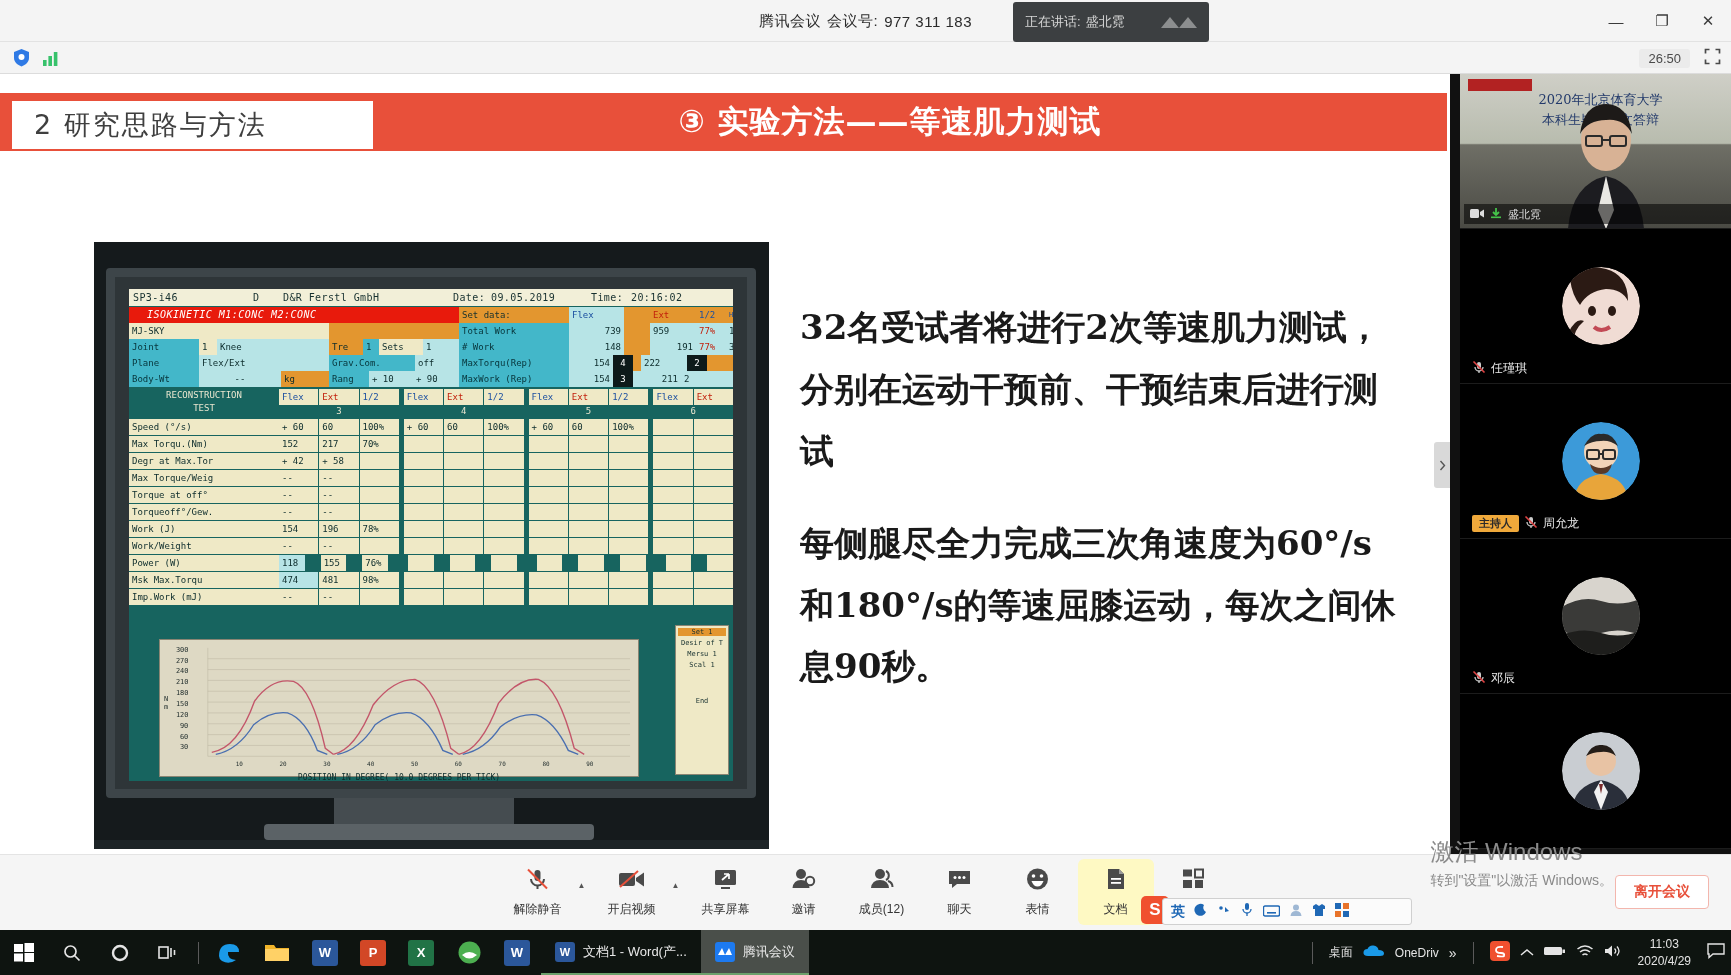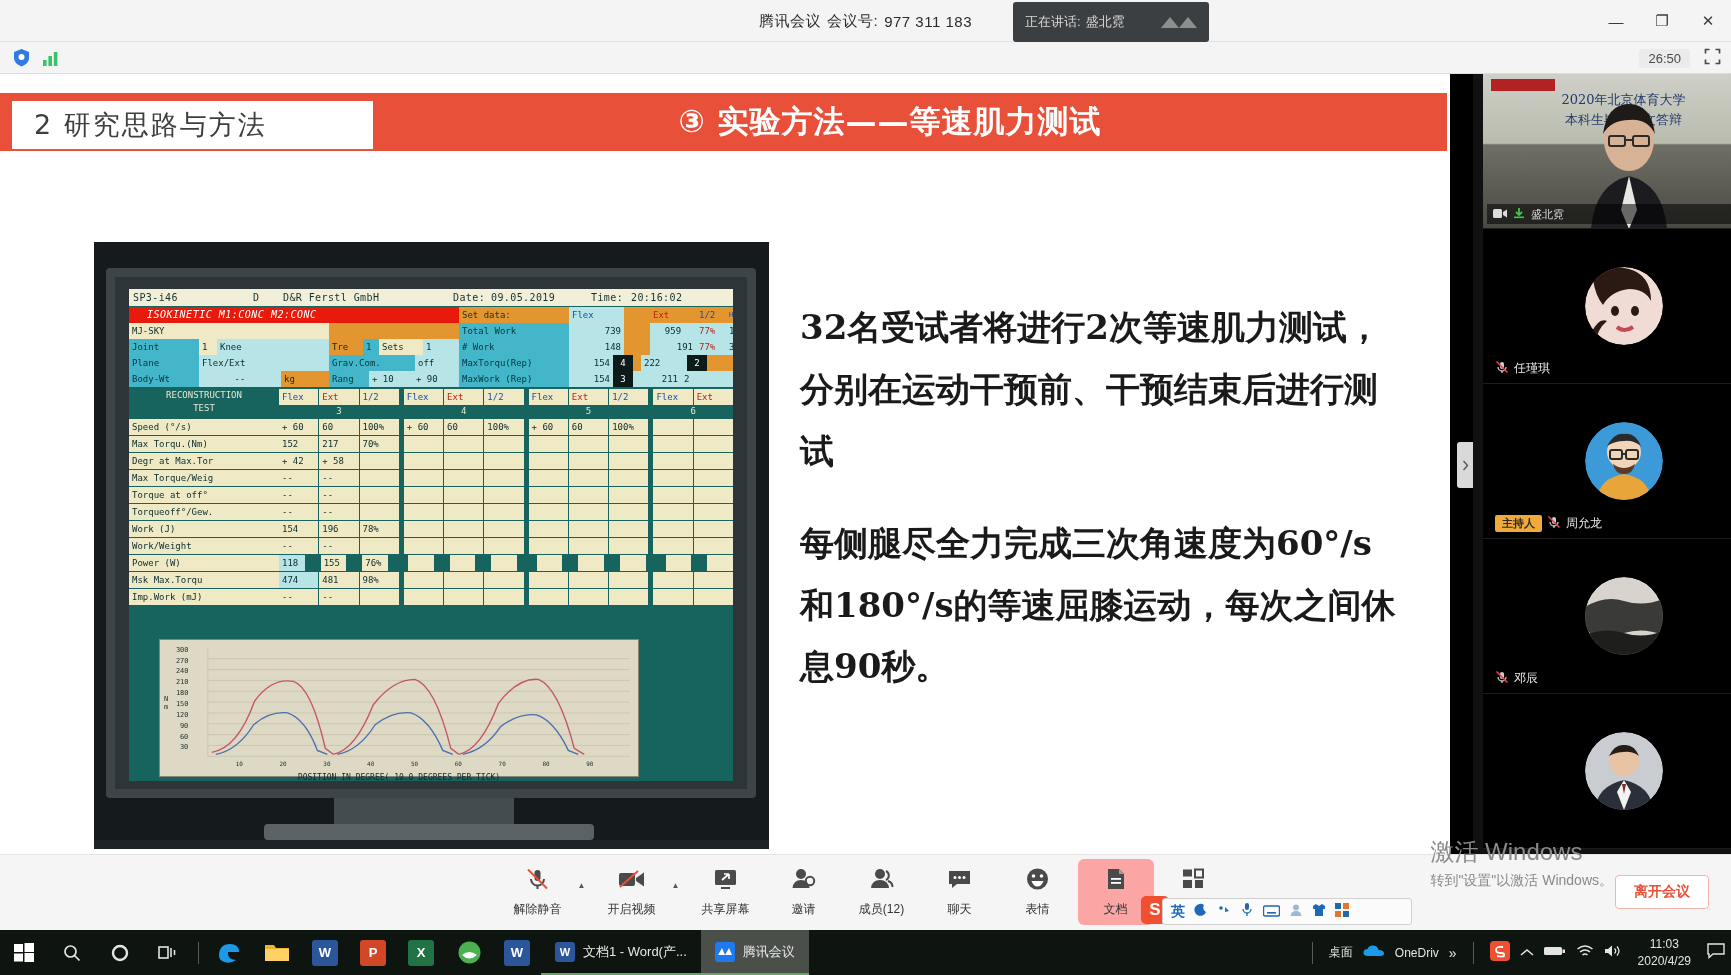--- a/index.html
+++ b/index.html
@@ -140,21 +140,21 @@
   .body-text {
     position: absolute; left: 800px; top: 218px; width: 600px;
     color: #1a1a1a;
     font-family: "DejaVu Serif", "Liberation Serif", serif;
     font-weight: bold; font-size: 34px; line-height: 1.82;
   }
   .body-text p + p { margin-top: 30px; }
 
   
   .rail {
-    position: absolute; right: 0; top: 74px; width: 258px; height: 780px;
+    position: absolute; right: 0; top: 74px; width: 281px; height: 780px;
     background: #111;
     padding-left: 10px;
   }
   .tile {
     position: relative; width: 281px; height: 155px; background: #000;
     border-bottom: 1px solid #1c1c1c; overflow: hidden;
   }
   .tile-name {
     position: absolute; left: 6px; bottom: 5px; height: 20px;
     display: flex; align-items: center; gap: 5px;
@@ -206,21 +206,21 @@
   }
   .tools {
     position: absolute; left: 50%; transform: translateX(-50%);
     top: 4px; height: 68px; display: flex; align-items: flex-start; gap: 2px;
   }
   .tool {
     width: 76px; height: 66px; display: flex; flex-direction: column;
     align-items: center; justify-content: center; gap: 5px;
     border-radius: 6px; cursor: pointer;
   }
-  .tool.active { background: #fca5a5; }
+  .tool.active { background: #fef9c3; }
   .tool-label { font-size: 12px; color: #333; }
   .tool-caret {
     width: 14px; height: 66px; display: flex; align-items: center;
     justify-content: flex-start; padding-bottom: 14px; color: #555;
     font-size: 8px;
   }
   .leave-btn {
     position: absolute; right: 22px; top: 20px;
     border: 1px solid #f3b6ad; color: #e8503a; background: #fff;
     font-size: 14px; padding: 7px 18px; border-radius: 4px; cursor: pointer;
@@ -360,21 +360,21 @@
               <div class="c-orange cell" style="flex:0 0 30px;color:#1b4fa0">1/2</div>
               <div class="c-orange cell" style="flex:1;color:#1b4fa0;font-size:7px">Hi/Low</div>
             </div>
 
             <div class="crt-row">
               <div class="c-cream cell" style="flex:0 0 200px">MJ-SKY</div>
               <div class="c-orange cell" style="flex:0 0 130px"></div>
               <div class="c-cyan cell" style="flex:0 0 110px">Total Work</div>
               <div class="c-pale cell" style="flex:0 0 55px;text-align:right">739</div>
               <div class="c-orange cell" style="flex:0 0 26px"></div>
-              <div class="c-pale cell" style="flex:0 0 46px;text-align:center">959</div>
+              <div class="c-pale cell" style="flex:0 0 46px;text-align:left">959</div>
               <div class="c-pale cell" style="flex:0 0 30px;color:#c21f0b">77%</div>
               <div class="c-pale cell" style="flex:1;text-align:right">1698</div>
             </div>
 
             <div class="crt-row">
               <div class="c-cyan cell" style="flex:0 0 70px">Joint</div>
               <div class="c-cream cell" style="flex:0 0 18px">1</div>
               <div class="c-pale cell" style="flex:0 0 112px">Knee</div>
               <div class="c-orange cell" style="flex:0 0 34px">Tre</div>
               <div class="c-cyan cell" style="flex:0 0 16px">1</div>
@@ -664,20 +664,27 @@
                   <text x="252" y="128">50</text>
                     <text x="296" y="128">60</text>
                   <text x="340" y="128">70</text>
                     <text x="384" y="128">80</text>
                   <text x="428" y="128">90</text>
                 </g>
               </svg>
             </div>
             <div class="graph-label">POSITION IN DEGREE( 10.0 DEGREES PER TICK)</div>
 
+            <div class="side-panel">
+              <div class="sp-hi">Set 1</div>
+              <div>Desir of T</div>
+              <div>Mersu 1</div>
+              <div>Scal 1</div>
+              <div style="margin-top:28px">End</div>
+            </div>
 
           </div>
         </div>
 
         <div style="position:absolute;left:240px;top:556px;width:180px;height:26px;background:#454c50"></div>
         <div style="position:absolute;left:170px;top:582px;width:330px;height:16px;background:#5b6266;border-radius:4px"></div>
         <div style="position:absolute;left:0;top:598px;width:675px;height:42px;background:#1d2427"></div>
       </div>
 
       <div class="body-text">

